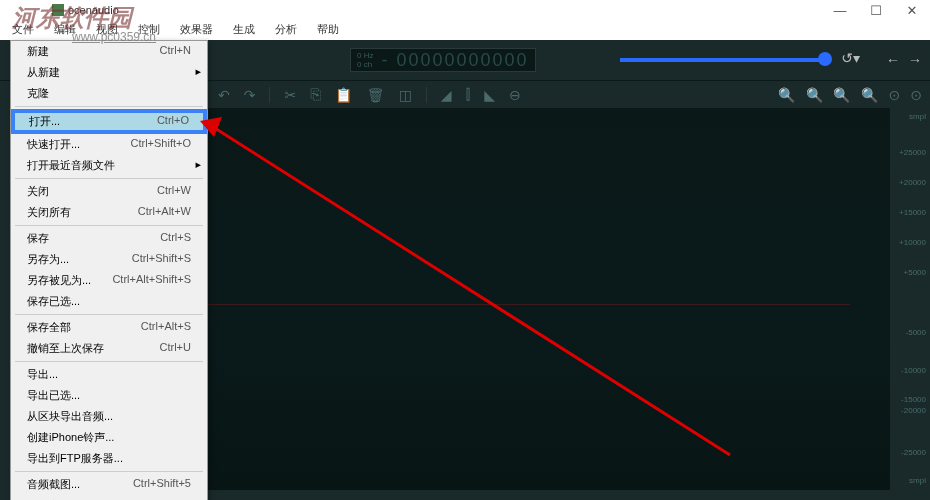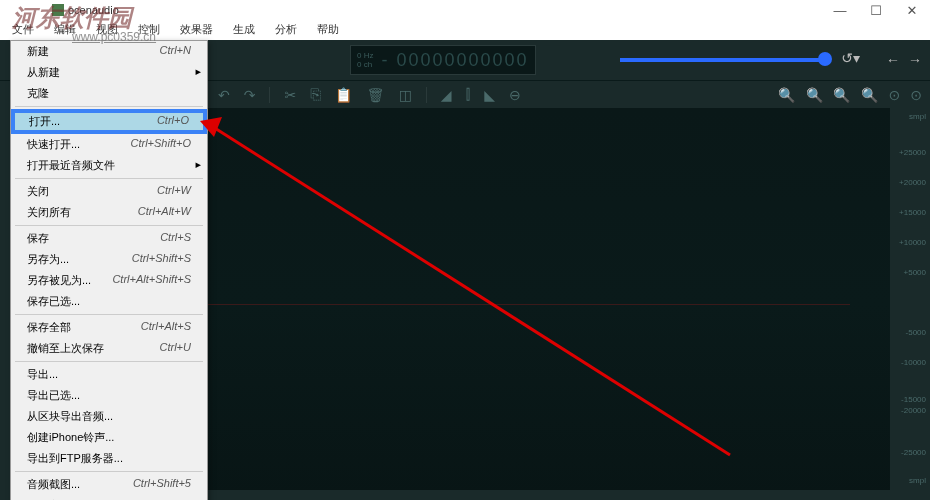--- a/index.html
+++ b/index.html
@@ -10,21 +10,21 @@
 .win-controls { position: absolute; right: 0; top: 0; display: flex; }
 .win-controls span { width: 36px; height: 20px; display: flex; align-items: center; justify-content: center; font-size: 13px; color: #555; cursor: pointer; }
 
 .menubar { height: 20px; display: flex; padding: 0 8px; font-size: 11px; color: #333; gap: 12px; }
 .menubar span { padding: 2px 4px; cursor: pointer; }
 
 .watermark { position: absolute; top: 2px; left: 12px; font-size: 24px; font-weight: bold; color: rgba(120,50,50,0.6); font-style: italic; pointer-events: none; z-index: 100; }
 .watermark-url { position: absolute; top: 30px; left: 72px; font-size: 12px; color: rgba(120,120,120,0.8); pointer-events: none; z-index: 100; text-decoration: underline; }
 
 .toolbar { height: 40px; background: #1a2a2a; display: flex; align-items: center; padding: 0 8px; position: relative; }
-.time-display { position: absolute; left: 350px; height: 30px; background: #0a1818; border: 1px solid #2a3a3a; display: flex; align-items: center; padding: 0 6px; gap: 8px; font-family: monospace; }
+.time-display { position: absolute; left: 350px; height: 24px; background: #0a1818; border: 1px solid #2a3a3a; display: flex; align-items: center; padding: 0 6px; gap: 8px; font-family: monospace; }
 .time-small { font-size: 8px; color: #3a5a5a; line-height: 9px; }
 .time-large { font-size: 18px; letter-spacing: 2px; color: #2a4a4a; }
 .slider-track { position: absolute; right: 100px; top: 18px; width: 210px; height: 4px; background: #2a6aff; }
 .slider-thumb { position: absolute; right: 98px; top: 12px; width: 14px; height: 14px; border-radius: 50%; background: #2a6aff; cursor: pointer; }
 .history-btn { position: absolute; right: 70px; top: 10px; color: #bbb; font-size: 14px; }
 .nav-arrows { position: absolute; right: 8px; top: 10px; color: #bbb; font-size: 14px; display: flex; gap: 8px; }
 
 .iconbar { height: 28px; background: #1a2a2a; border-top: 1px solid #0a1a1a; display: flex; align-items: center; padding: 0 218px 0 218px; gap: 14px; color: #4a6a6a; font-size: 14px; }
 .iconbar .sep { width: 1px; height: 16px; background: #2a3a3a; }
 .zoom-icons { position: absolute; right: 8px; display: flex; gap: 10px; color: #4a6a6a; font-size: 14px; }
@@ -33,21 +33,21 @@
 .left-panel { width: 10px; background: #1a2a2a; }
 .waveform { flex: 1; background: linear-gradient(180deg, #0a1818 0%, #0a1a1a 50%, #081515 100%); position: relative; }
 .waveform .center-line { position: absolute; top: 50%; left: 0; right: 40px; height: 1px; background: #3a1a1a; }
 .ruler-right { width: 40px; background: #1a2a2a; position: relative; font-size: 8px; color: #4a6a6a; }
 .ruler-right div { position: absolute; right: 4px; }
 
 .dropdown { position: absolute; left: 10px; top: 40px; width: 198px; background: #f0f0f0; border: 1px solid #999; box-shadow: 2px 2px 6px rgba(0,0,0,0.3); z-index: 50; font-size: 11px; }
 .dropdown .item { display: flex; padding: 3px 16px; cursor: pointer; }
 .dropdown .item.highlight { background: #add8e6; border: 4px solid #3b82f6; padding: 1px 14px; }
 .dropdown .item .label { flex: 1; }
-.dropdown .item .shortcut { color: #555; font-style: italic; }
+.dropdown .item .shortcut { color: #555; }
 .dropdown .sep { height: 1px; background: #ccc; margin: 2px 4px; }
 .dropdown .item .arrow { position: absolute; right: 6px; }
 
 .red-arrow { position: absolute; z-index: 60; pointer-events: none; }
 
 .statusbar { position: absolute; bottom: 0; left: 0; right: 0; height: 10px; background: #1a2a2a; }
 </style>
 </head>
 <body>
 
@@ -122,21 +122,21 @@
     <div class="center-line"></div>
   </div>
   <div class="ruler-right">
     <div style="top:4px">smpl</div>
     <div style="top:40px">+25000</div>
     <div style="top:70px">+20000</div>
     <div style="top:100px">+15000</div>
     <div style="top:130px">+10000</div>
     <div style="top:160px">+5000</div>
     <div style="top:220px">-5000</div>
-    <div style="top:250px">-10000</div>
+    <div style="top:258px">-10000</div>
     <div style="top:287px">-15000</div>
     <div style="top:298px">-20000</div>
     <div style="top:340px">-25000</div>
     <div style="top:368px">smpl</div>
     <div style="top:380px">20000</div>
   </div>
 </div>
 
 <div class="dropdown" id="file-menu">
     <div class="item">

